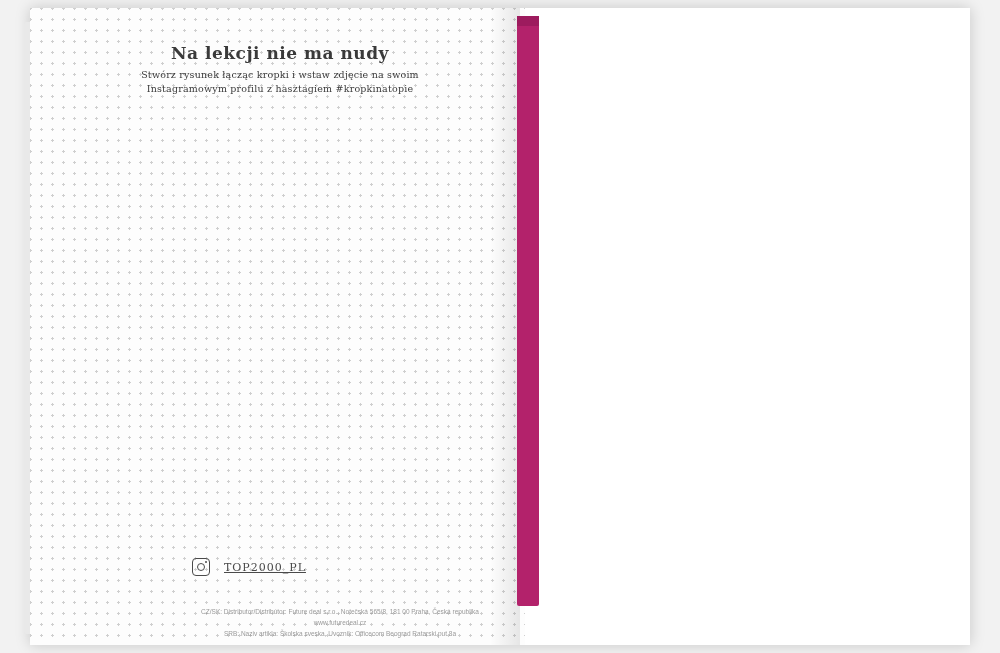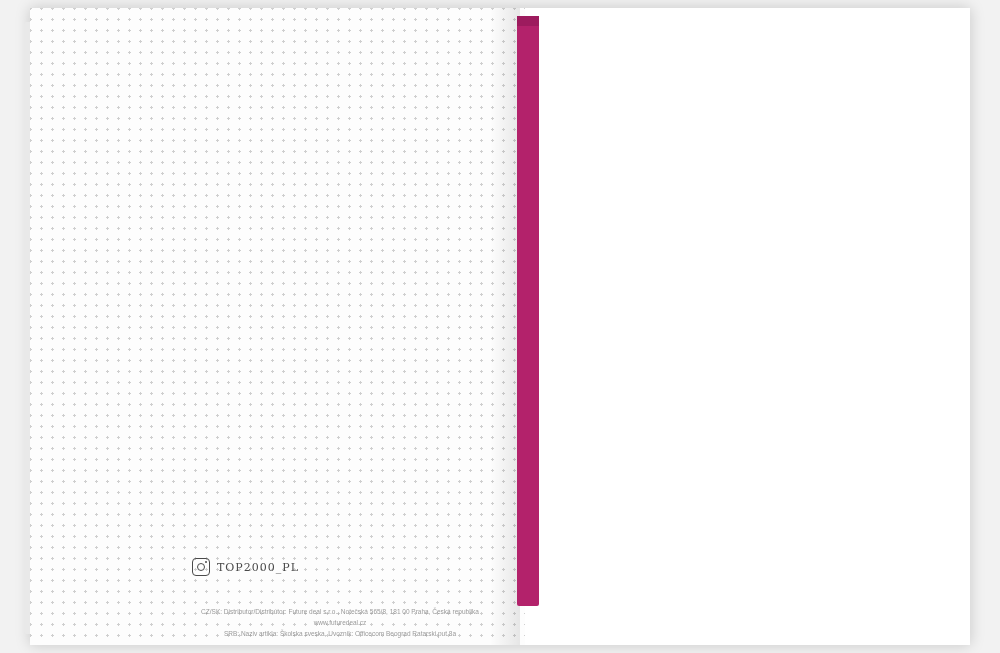--- a/index.html
+++ b/index.html
@@ -17,36 +17,43 @@
   .spine-top{position:absolute;left:487px;top:8px;width:22px;height:10px;background:#9d1b5e;}
   .edge-left{position:absolute;left:-6px;top:14px;width:8px;height:612px;background:#e9e9e9;border-radius:3px 0 0 3px;}
   .shadow-mid{position:absolute;left:460px;top:0;width:30px;height:637px;
               background:linear-gradient(to right,rgba(0,0,0,0),rgba(0,0,0,.09));}
 
   
   .headline{position:absolute;left:70px;top:35px;width:360px;text-align:center;color:#3a3a3a;}
   .headline .h1{font-family:"DejaVu Serif",serif;font-size:17px;letter-spacing:.5px;font-weight:bold;}
   .headline .h2{font-family:"DejaVu Serif",serif;font-size:9.5px;line-height:14px;margin-top:5px;letter-spacing:.2px;}
 
-  .ig{position:absolute;left:162px;top:550px;display:flex;align-items:center;gap:7px;color:#4a4a4a;}
+  .ig{position:absolute;left:162px;top:550px;display:flex;align-items:center;gap:14px;color:#4a4a4a;text-decoration:underline;}
   .ig-box{width:16px;height:16px;border:1.6px solid #4a4a4a;border-radius:4px;position:relative;}
   .ig-box:after{content:"";position:absolute;left:4px;top:4px;width:6px;height:6px;border:1.5px solid #4a4a4a;border-radius:50%;}
   .ig-box:before{content:"";position:absolute;right:2px;top:2px;width:2px;height:2px;background:#4a4a4a;border-radius:50%;}
   .ig-label{font-family:"DejaVu Serif",serif;font-size:11px;letter-spacing:1px;}
 
   .footer{position:absolute;left:100px;top:598px;width:420px;text-align:center;color:#9a9a9a;font-size:6.5px;line-height:11px;}
 </style>
 </head>
 <body>
 
 <div id="page">
   <div class="spread">
     <div class="edge-left"></div>
 
     <div class="page-left">
+      <div class="headline">
+        <div class="h1">Na lekcji nie ma nudy</div>
+        <div class="h2" id="subline">
+            <div>Stwórz rysunek łącząc kropki i wstaw zdjęcie na swoim</div>
+            <div>Instagramowym profilu z hasztagiem #kropkinatopie</div>
+          </div>
+      </div>
 
       <div class="ig">
         <div class="ig-box"></div>
         <div class="ig-label">TOP2000_PL</div>
       </div>
     </div>
 
     <div class="page-right">
       
     </div>

